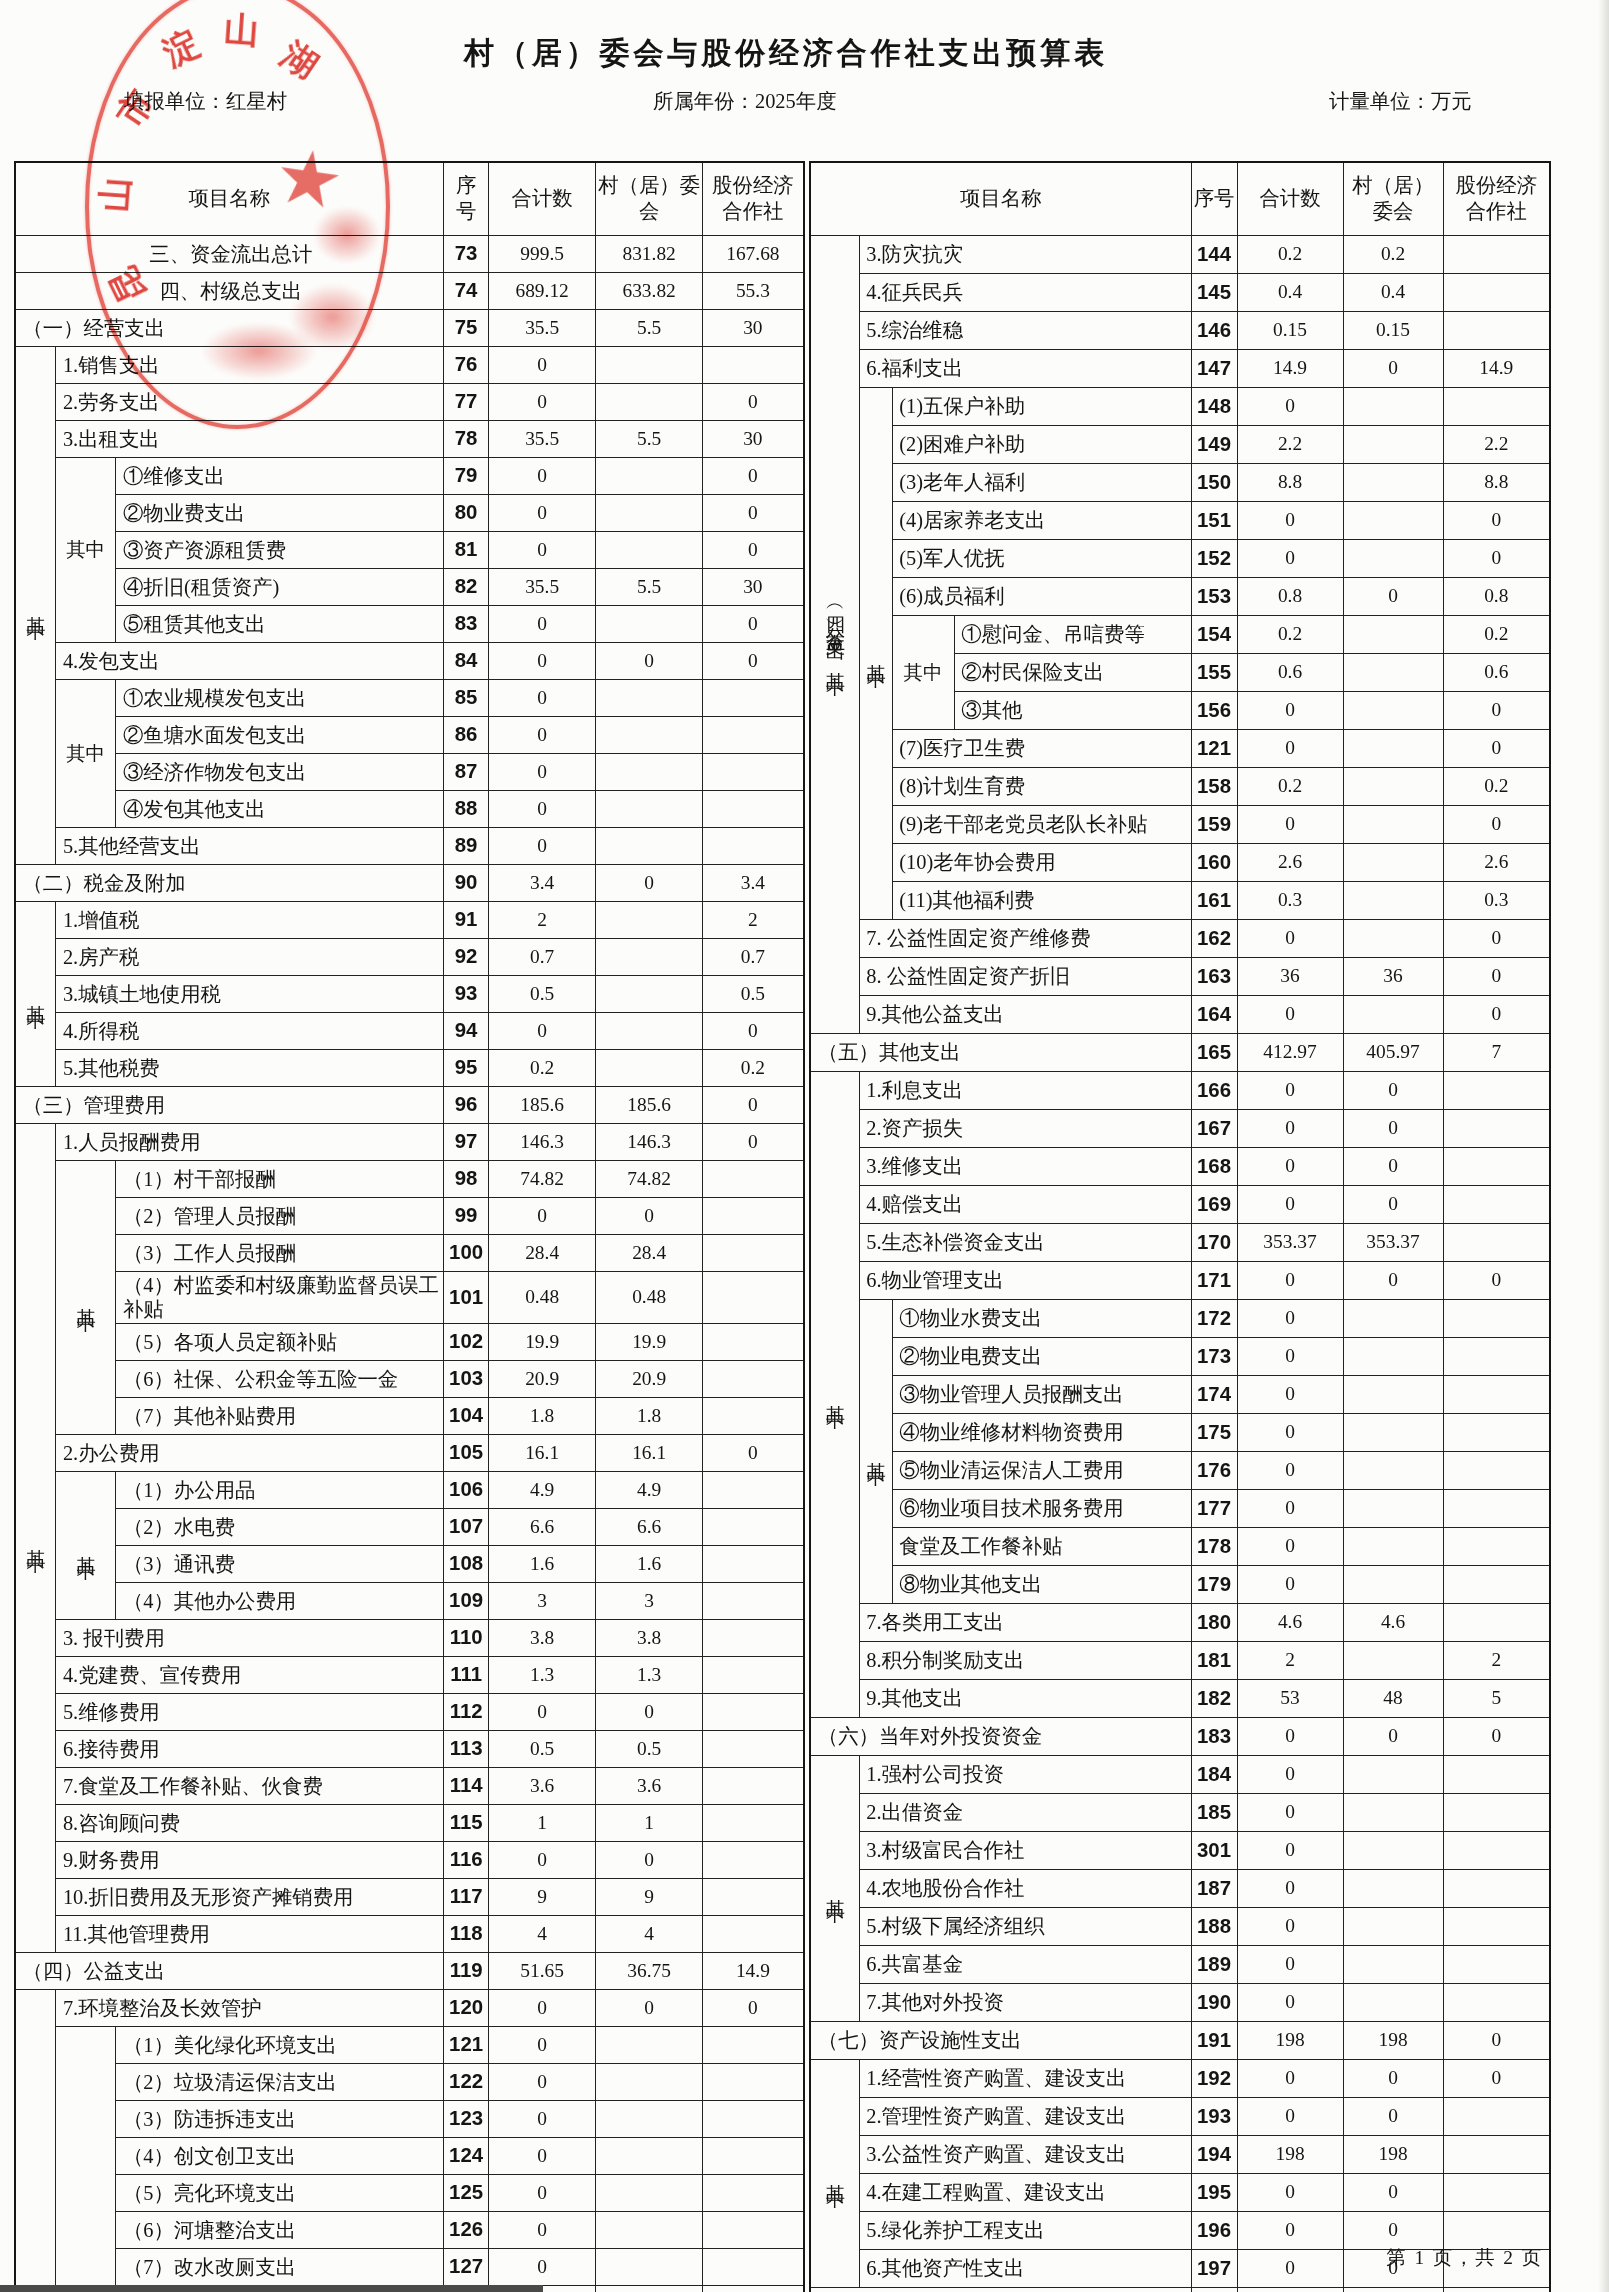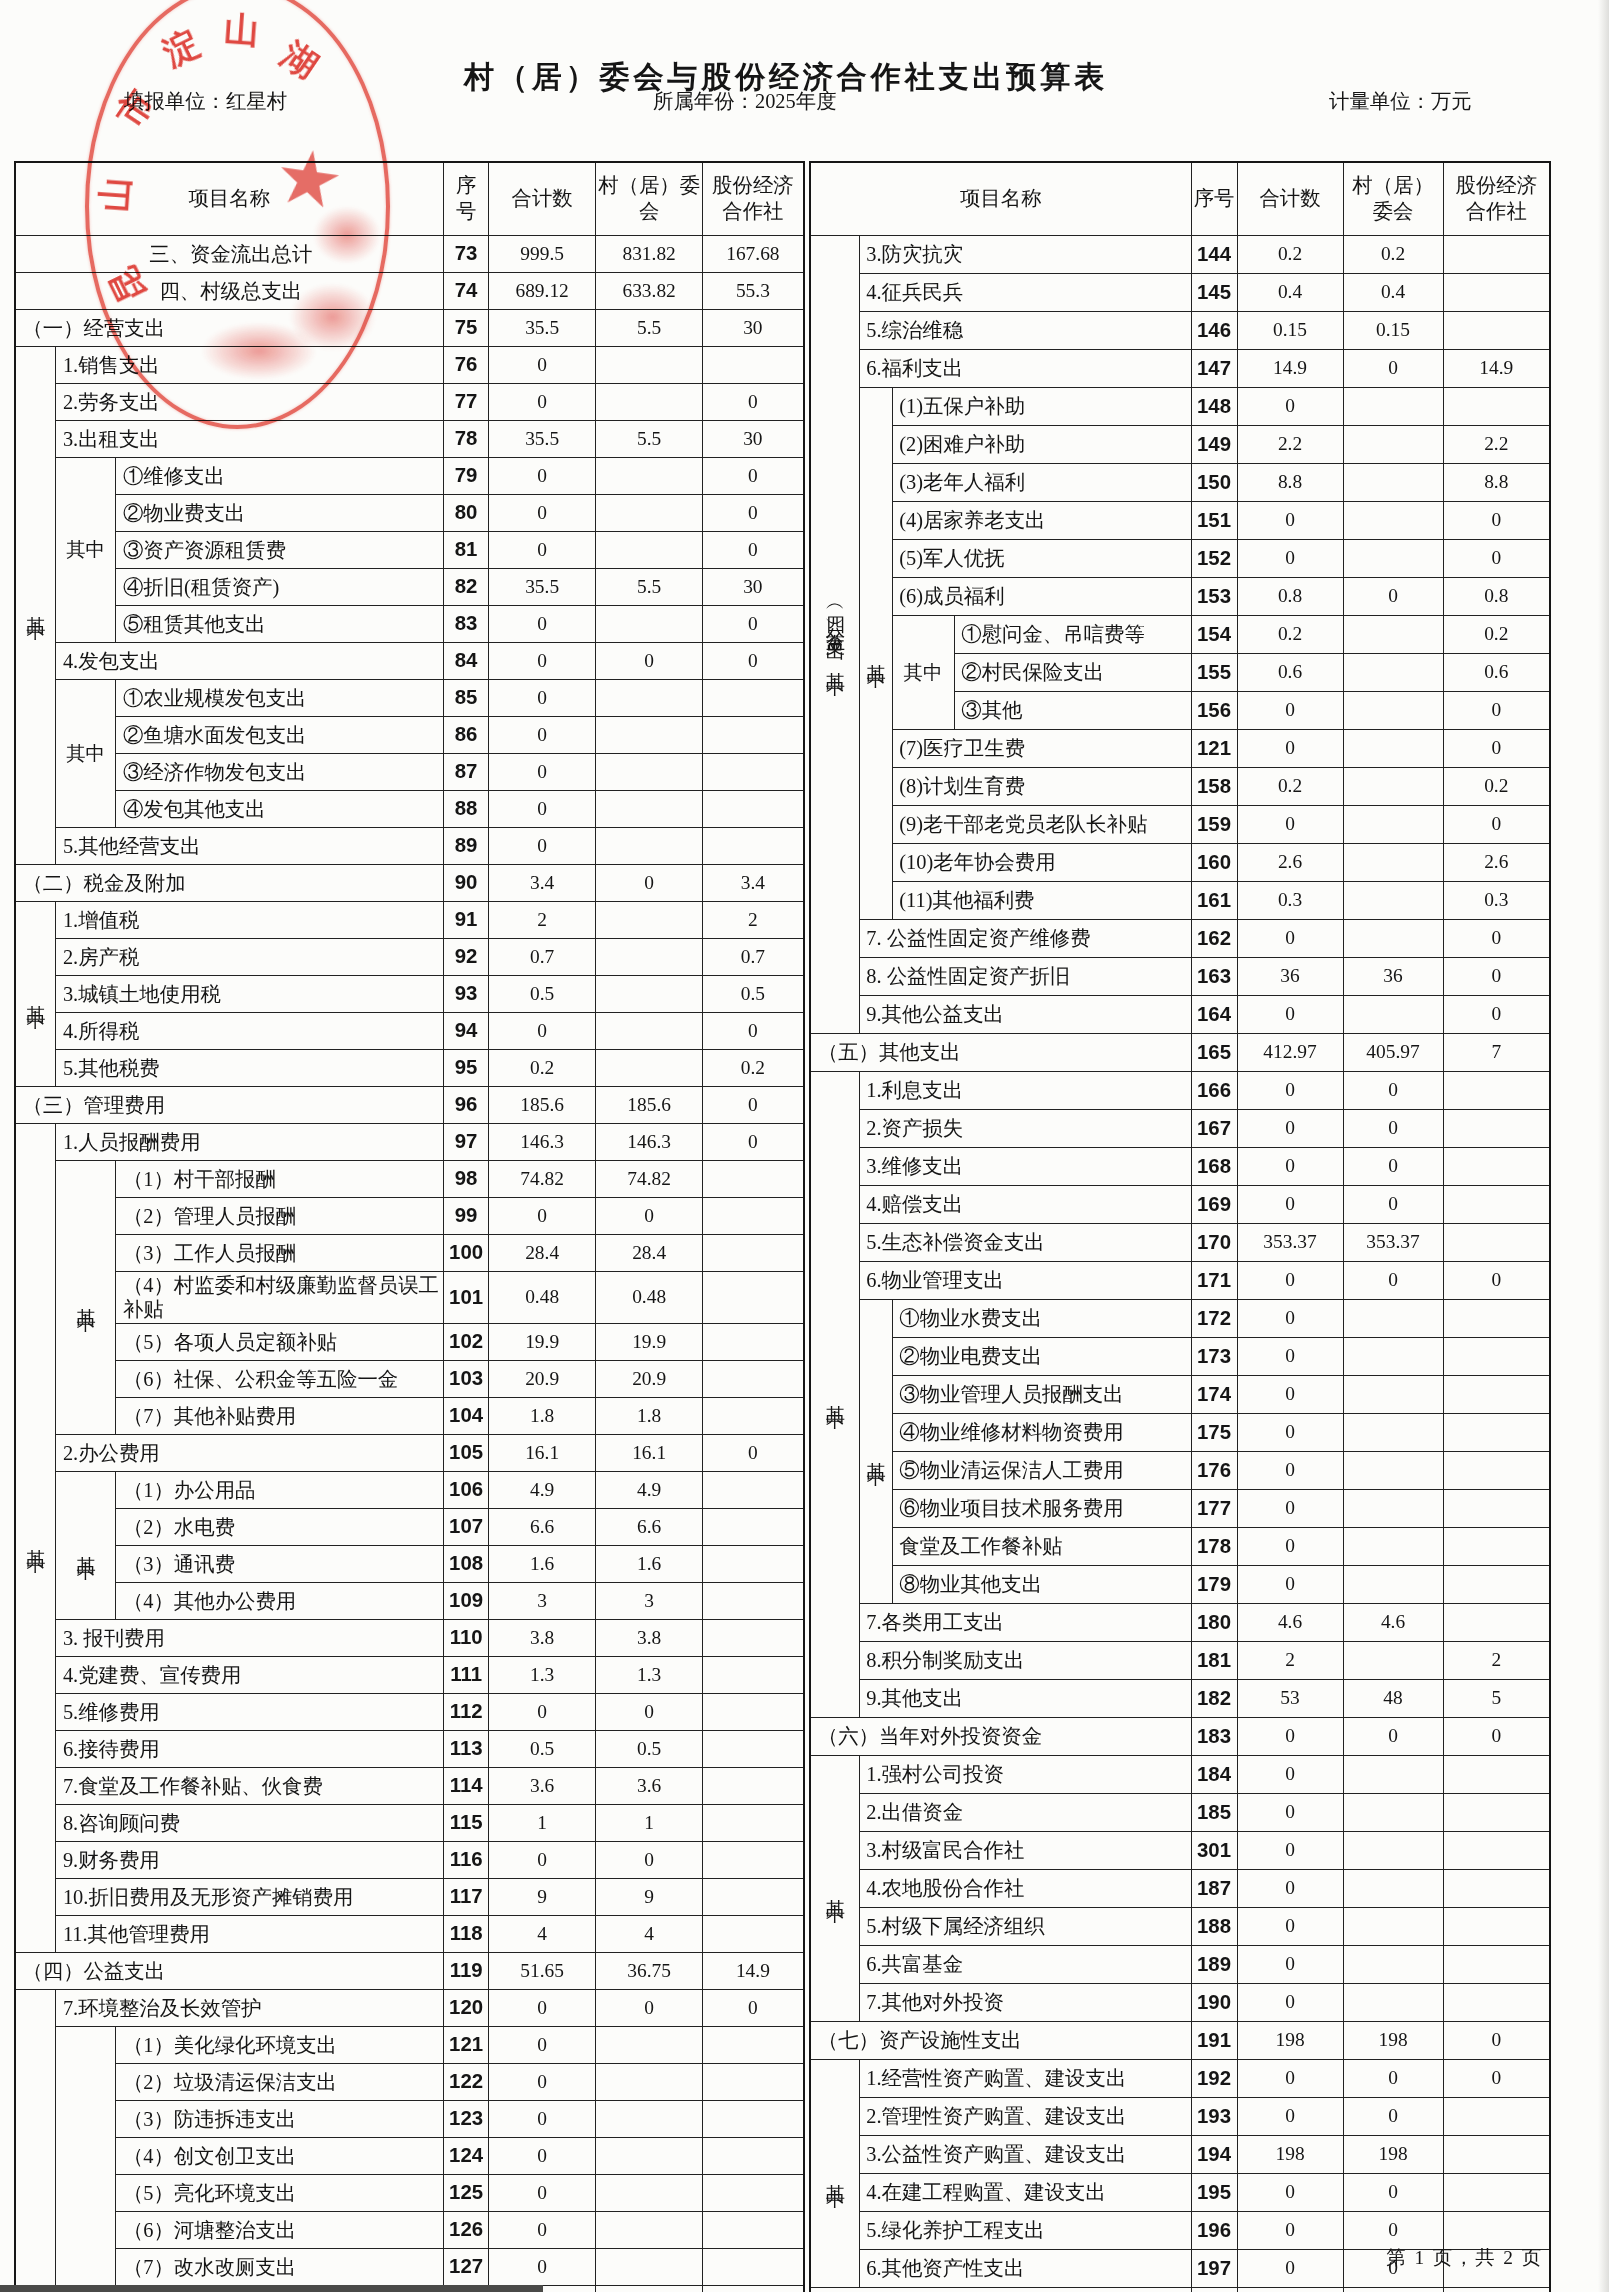--- a/index.html
+++ b/index.html
@@ -13,21 +13,20 @@
   }
   
   .edge-right{position:absolute;right:0;top:0;width:11.6px;height:100%;
     background:linear-gradient(to right,rgba(0,0,0,0),rgba(120,120,115,.25));}
   .edge-bottom-strip{position:absolute;left:0;bottom:0;width:543px;height:6.8px;background:#4a4a48;}
 
   .title{
     position:absolute;top:33px;left:0;width:1572px;text-align:center;
     font-size:30px;font-weight:600;letter-spacing:3.9px;
     font-family:"Liberation Sans","DejaVu Sans",sans-serif;
-    margin-top:24px;
   }
   .meta{position:absolute;top:87px;left:0;width:100%;font-size:20.4px;}
   .meta .m-unit{position:absolute;left:124px;top:0;}
   .meta .m-year{position:absolute;left:621px;top:0;margin-left:32px;}
   .meta .m-measure{position:absolute;left:1329px;top:0;}
 
   table.budget{
     position:absolute;top:161px;
     border-collapse:collapse;table-layout:fixed;
     border:2.9px solid #161616;

